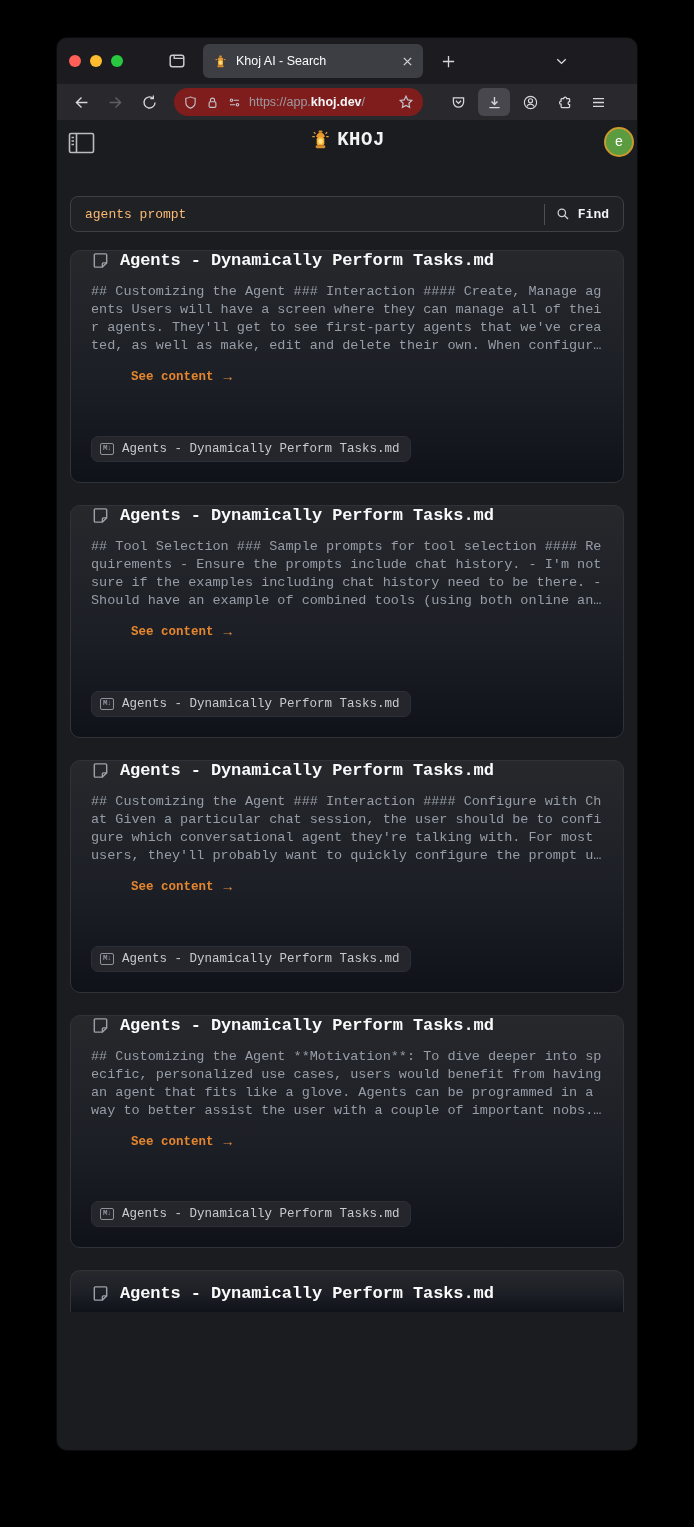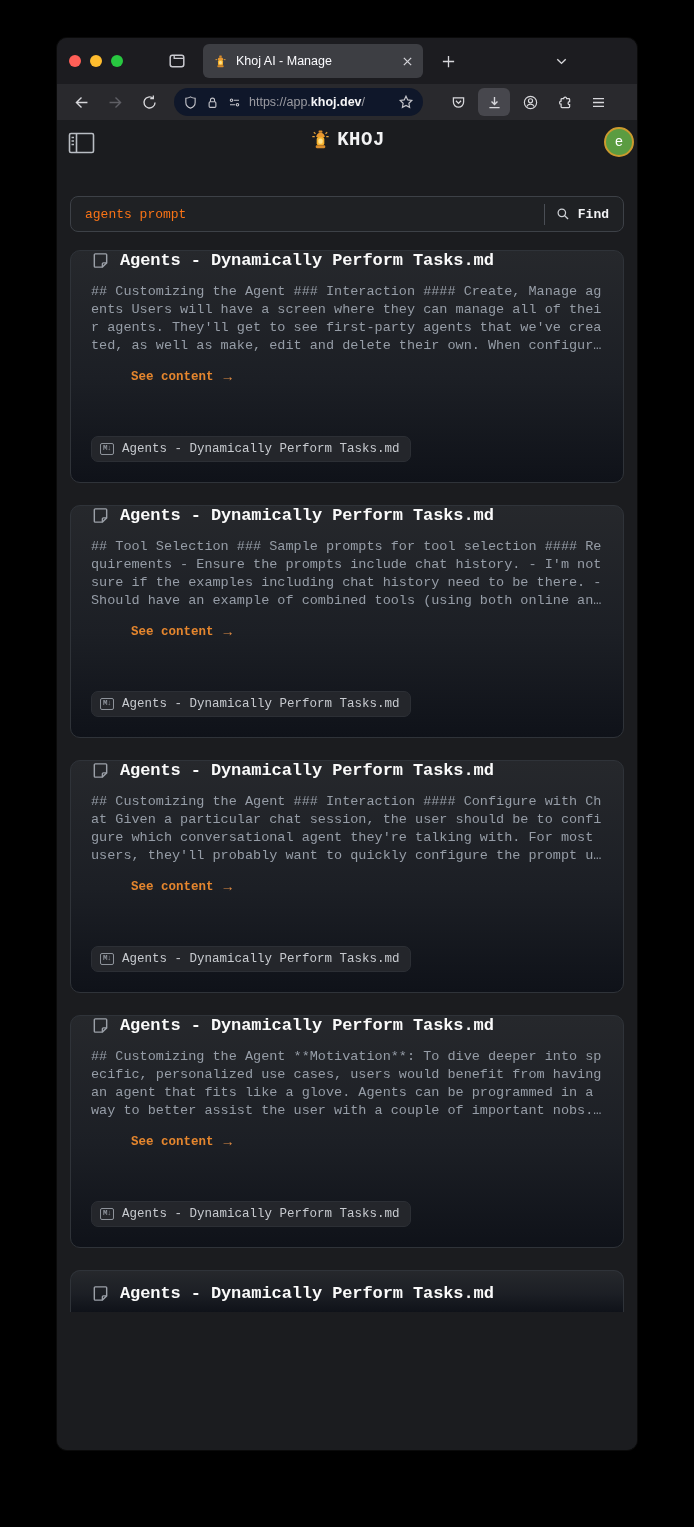--- a/index.html
+++ b/index.html
@@ -14,36 +14,36 @@
   .tab { margin-left:16px; width:220px; height:34px; background:#3d3e43; border-radius:6px; display:flex; align-items:center; padding:0 10px; gap:8px; }
   .tab-title { flex:1; font-size:12.5px; color:#fbfbfe; white-space:nowrap; overflow:hidden; }
   .tab-close { color:#cfcfd4; display:flex; }
   .newtab { margin-left:12px; color:#d7d7db; display:flex; padding:6px; }
   .tablist { margin-left:86px; color:#d7d7db; display:flex; padding:6px; }
 
   .toolbar { height:36px; background:#29292d; display:flex; align-items:center; padding:0 10px; }
   .tbtn { width:28px; height:28px; display:flex; align-items:center; justify-content:center; color:#d7d7db; border-radius:6px; flex:none; }
   .tbtn.disabled { color:#5f5f65; }
   .tbtn.active { background:#47474d; width:32px; }
-  .urlbar { margin-left:11px; width:249px; height:28px; background:#0f172a; border-radius:14px; display:flex; align-items:center; padding:0 9px; gap:7px; color:#c3c3c9; flex:none; }
+  .urlbar { margin-left:11px; width:249px; height:28px; background:#7f1d1d; border-radius:14px; display:flex; align-items:center; padding:0 9px; gap:7px; color:#c3c3c9; flex:none; }
   .urltext { flex:1; font-size:12.5px; color:#9b9ba2; white-space:nowrap; overflow:hidden; }
   .urltext .domain { color:#f5f5f7; font-weight:bold; }
   .gap21 { width:21px; flex:none; }
   .gap6 { width:6px; flex:none; }
 
   
   .app { position:relative; height:1330px; background:#1b1c1f;font-family:Liberation Mono, monospace; }
   .app-header { height:46px; display:flex; align-items:center; position:relative; }
   .sidebar-toggle { position:absolute; left:11px; top:12px; color:#b9bdc3; display:flex; }
   .logo { position:absolute; left:0; right:0; top:8px; display:flex; align-items:center; justify-content:center; gap:5px; }
   .logo-text { font-size:19px; font-weight:bold; color:#f2f2f3; letter-spacing:.5px; transform:scaleY(1.08); }
   .avatar { position:absolute; right:3px; top:7px; width:30px; height:30px; border-radius:50%; background:#5b9c41; border:2px solid #cb9a2e; color:#fff; font-size:14px; display:flex; align-items:center; justify-content:center; }
 
   .searchbar { margin:30px 13px 0; height:36px; border:1px solid #3d4147; background:#1f2124; border-radius:8px; display:flex; align-items:center; padding-left:14px; }
-  .query { font-size:13px; color:#f97316; }
+  .query { font-size:13px; color:#fdba74; }
   .spacer { flex:1; }
   .findbtn { display:flex; gap:8px; border-left:1px solid #4a4e55; padding:3px 14px 3px 11px; color:#e9eaec; }
   .find-label { font-size:13px; font-weight:bold; color:#f2f3f5; }
   .find-icon { color:#cfd2d6; display:flex; }
 
   .results { margin:18px 13px 0; display:flex; flex-direction:column; gap:22px; }
   .card { height:233px; border-radius:10px; border:1px solid #2f3339;
           background:linear-gradient(180deg,#26282c 0%, #1c1f25 55%, #0f1219 100%);
           padding:0 20px 0; position:relative; overflow:hidden; }
   .card.partial { height:42px; border-radius:10px 10px 0 0; border-bottom:none; padding-top:13px; }
@@ -81,21 +81,21 @@
     <div class="tab">
       <svg width="15" height="15" viewBox="0 0 24 24">
           <line x1="4" y1="9" x2="6.5" y2="9" stroke="#e8a33b" stroke-width="1.4"></line>
           <line x1="17.5" y1="9" x2="20" y2="9" stroke="#e8a33b" stroke-width="1.4"></line>
           <rect x="10" y="2.5" width="4" height="2.5" rx="0.8" fill="#d98c2b"></rect>
           <path d="M7.5 9.5 a4.5 4.5 0 0 1 9 0 z" fill="#e8982f"></path>
           <rect x="8" y="9.5" width="8" height="8.5" rx="2" fill="#f6b12c"></rect>
           <rect x="9.7" y="11" width="4.6" height="5.5" rx="2" fill="#fde08a"></rect>
           <rect x="7" y="18" width="10" height="3" rx="1.2" fill="#d98c2b"></rect>
         </svg>
-      <span class="tab-title">Khoj AI - Manage</span>
+      <span class="tab-title">Khoj AI - Search</span>
       <span class="tab-close">
         <svg width="11" height="11" viewBox="0 0 12 12" stroke="currentColor" stroke-width="1.4">
             <path d="M2 2 L10 10 M10 2 L2 10"></path>
           </svg>
       </span>
     </div>
     <div class="newtab">
       <svg width="15" height="15" viewBox="0 0 16 16" stroke="currentColor" stroke-width="1.4">
           <path d="M8 2 V14 M2 8 H14"></path>
         </svg>

